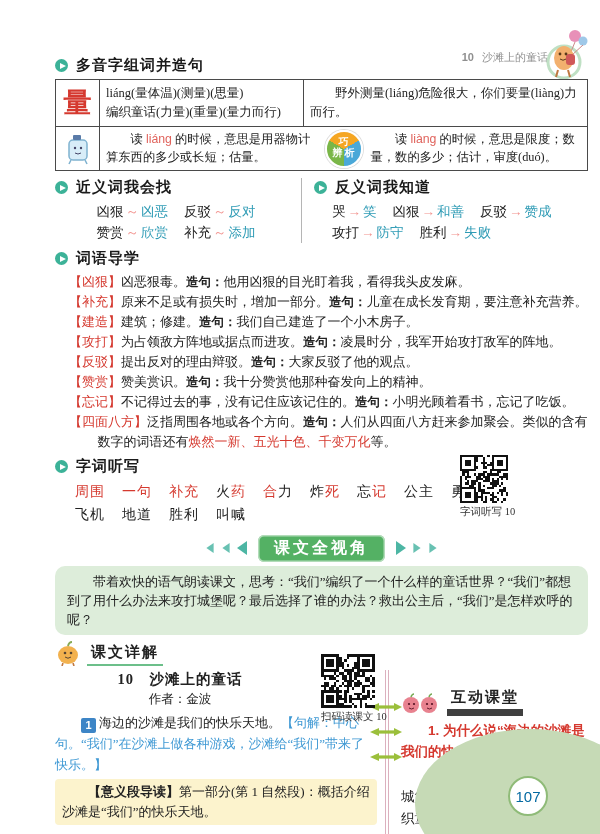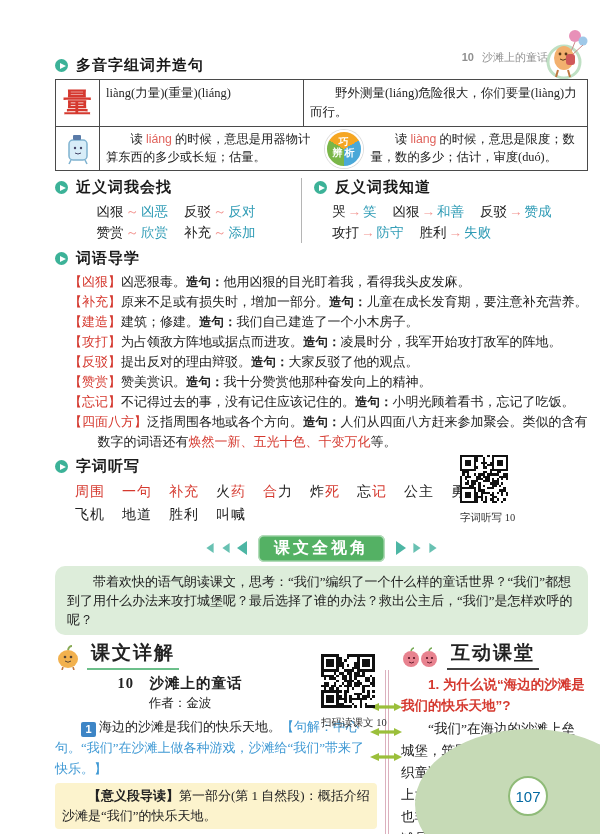--- a/index.html
+++ b/index.html
@@ -60,43 +60,43 @@
   .dictation { margin-top:6px; position:relative; }
   .dict-row { padding-left:20px; font-size:14px; line-height:23px; letter-spacing:1px; }
   .dict-word { margin-right:17px;text-align:center; }
   .dict-word .r { color:#d5392f; }
   .dict-word .k { color:#222; }
   .qr { background:#fff; display:grid; }
   .qr span { display:block; }
   .qr span.d { background:#111; }
   .qr1-wrap { position:absolute; right:68px; top:-2px; width:60px; text-align:left; }
   .qr1 { width:48px; height:48px; grid-template-columns:repeat(21,1fr); grid-template-rows:repeat(21,1fr); }
-  .qr-cap { font-size:10.5px; margin-top:8px; color:#333; white-space:nowrap; }
+  .qr-cap { font-size:10.5px; margin-top:2px; color:#333; white-space:nowrap; }
   
   .banner { display:flex; align-items:center; justify-content:center; margin-top:9px; height:26px; }
   .tri { width:0; height:0; border-top:7px solid transparent; border-bottom:7px solid transparent; margin:0 3px; }
   .tri.l { border-right:10px solid #4db6a4; }
   .tri.r { border-left:10px solid #4db6a4; }
   .tri.small { transform:scale(.72); opacity:.85; }
   .banner-pill { background:#54b164; color:#fff; font-family:"Liberation Sans",sans-serif;
     font-weight:bold; font-size:16px; letter-spacing:3px; padding:3px 16px; border-radius:6px; margin:0 8px;
     box-shadow:inset 0 0 0 1.5px rgba(255,255,255,.55); }
   
   .intro { margin-top:5px; background:#ddedda; border-radius:10px; padding:6px 12px;
     font-size:13px; line-height:19px; text-indent:2em; }
   
   .lower { position:relative; margin-top:5px; }
   .cols { display:flex; }
   .col-left { flex:0 0 322px; }
   .col-right { flex:1; padding-left:24px; }
   .col-head { display:flex; align-items:flex-end; margin-bottom:4px; }
-  .col-head .ht { font-family:Liberation Mono, monospace; font-weight:bold; font-size:19px;
+  .col-head .ht { font-family:Liberation Mono, monospace; font-weight:bold; font-size:15px;
     letter-spacing:2px; padding:0 4px 2px; margin-left:6px; }
   .col-head.green .ht { border-bottom:2px solid #6cbf8a; }
-  .col-head.pink .ht { border-bottom:2px solid #404040; }
+  .col-head.pink .ht { border-bottom:7px solid #404040;margin-top:48px; }
   .lesson-head { width:250px; text-align:center; }
   .lesson-title { font-size:14.5px; font-weight:bold; letter-spacing:1px; }
   .lesson-author { font-size:12.5px; margin-top:2px; }
   .qr2-wrap { position:absolute; left:266px; top:14px; width:66px; }
   .qr2 { width:54px; height:54px; grid-template-columns:repeat(21,1fr); grid-template-rows:repeat(21,1fr); }
   .para { font-size:13px; line-height:21px; text-indent:2em; margin-top:4px; }
   .pnum { display:inline-block; width:15px; height:15px; background:#3d85c6; color:#fff;
     font-family:"Liberation Sans",sans-serif; font-size:11px; font-weight:bold; text-align:center;
     line-height:15px; border-radius:2px; margin-right:3px; vertical-align:-2px; text-indent:0; }
   .bluenote { color:#3f99d4; }
@@ -146,21 +146,22 @@
     <div class="sec-title">
       <span class="bullet">
           <i></i>
         </span>
       <span>多音字组词并造句</span>
     </div>
     <div class="ptable">
       <div class="prow1">
         <div class="pc-char">量</div>
         <div class="pc-words">
-          <div>liàng(力量)(重量)(liáng)</div>
+          <div>liáng(量体温)(测量)(思量)</div>
+          <div>编织童话(力量)(重量)(量力而行)</div>
         </div>
         <div class="pc-example">野外测量(liáng)危险很大，你们要量(liàng)力而行。</div>
       </div>
       <div class="prow2">
         <div class="pc-icon">
           <svg width="26" height="32" viewBox="0 0 26 32">
             <rect x="4" y="7" width="18" height="20" rx="4" fill="#d8edf8" stroke="#7fb2d0" stroke-width="1.5"></rect>
             <rect x="8" y="2" width="8" height="5" rx="1" fill="#5a7ba8"></rect>
             <circle cx="10" cy="15" r="1.2" fill="#446"></circle>
             <circle cx="16" cy="15" r="1.2" fill="#446"></circle>

